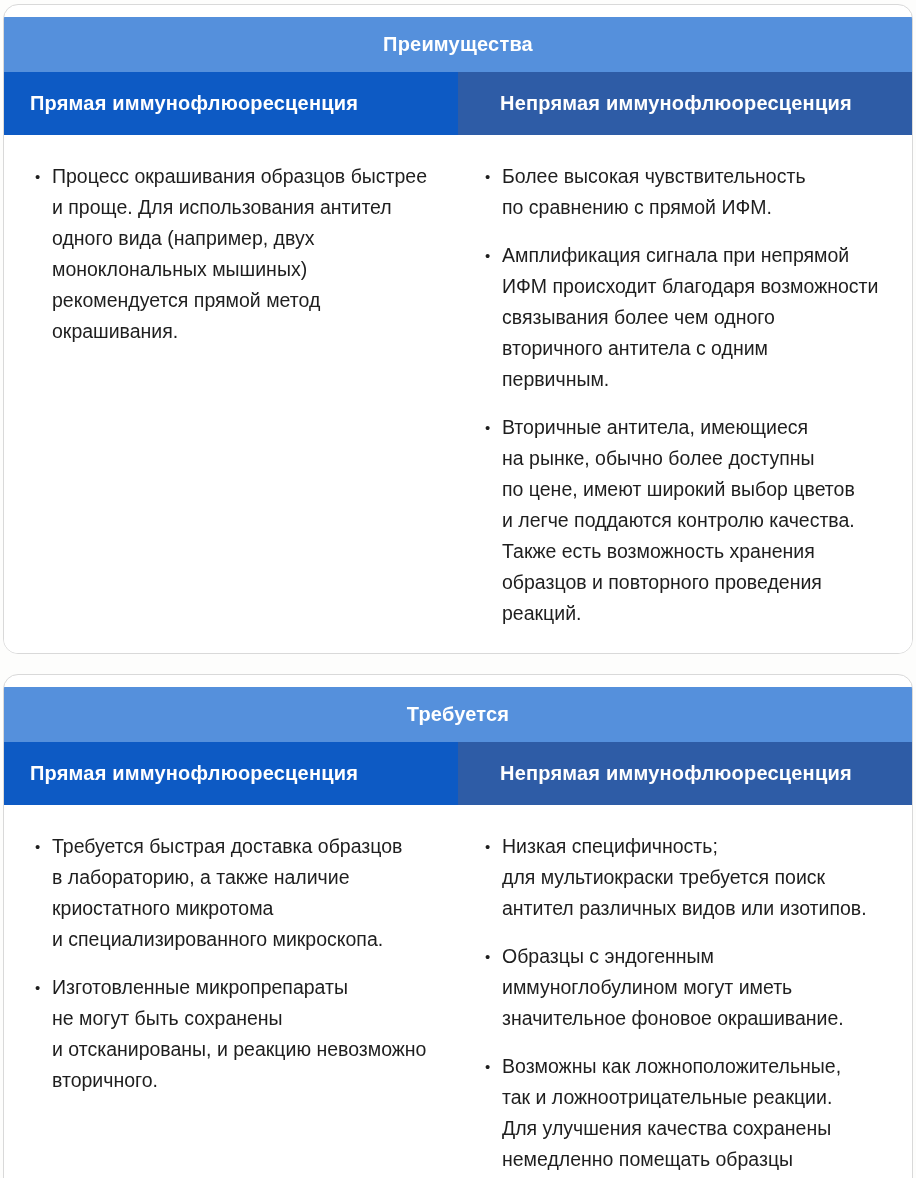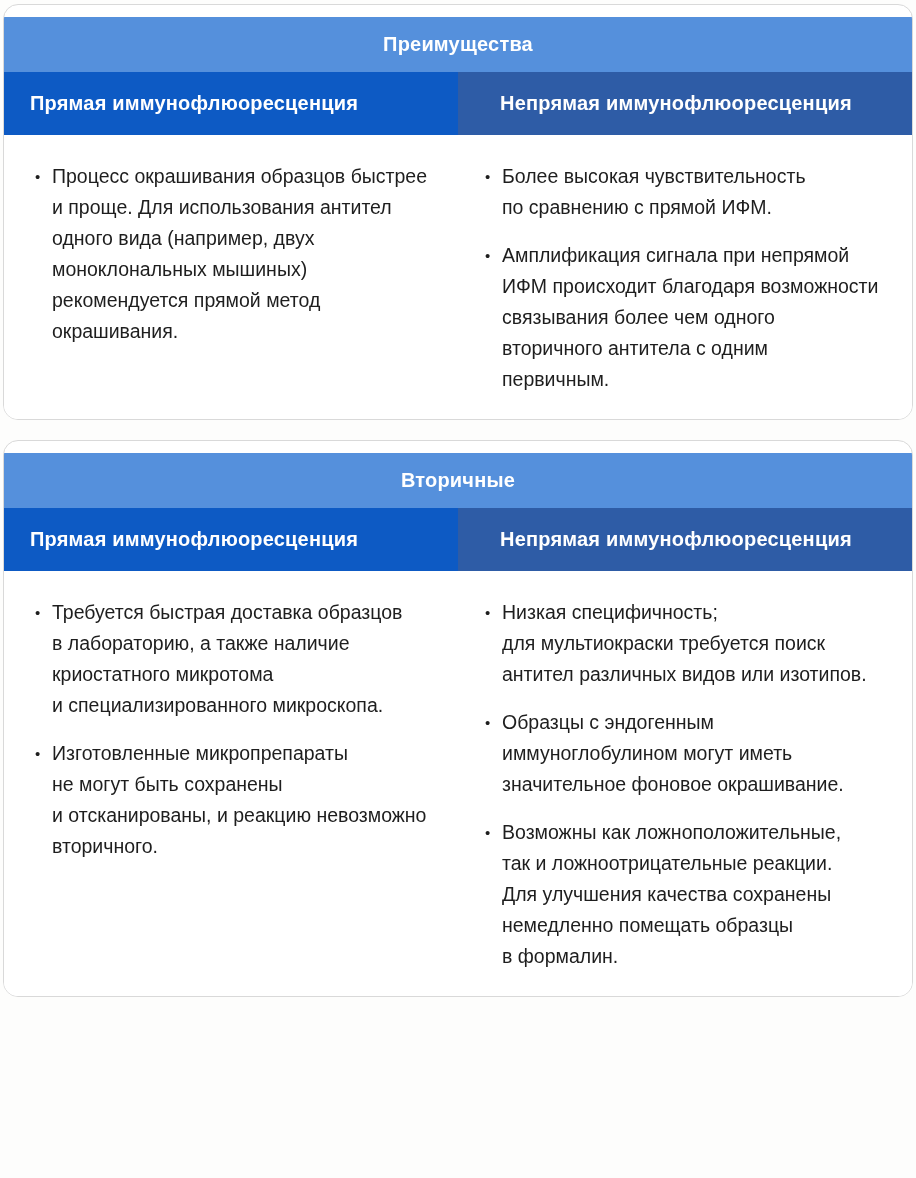--- a/index.html
+++ b/index.html
@@ -119,27 +119,34 @@
       </div>
       <div class="col right-col">
         <ul class="bullets">
             <li>Более высокая чувствительность
 по сравнению с прямой ИФМ.</li>
             <li>Амплификация сигнала при непрямой
 ИФМ происходит благодаря возможности
 связывания более чем одного
 вторичного антитела с одним
 первичным.</li>
+            <li>Вторичные антитела, имеющиеся
+на рынке, обычно более доступны
+по цене, имеют широкий выбор цветов
+и легче поддаются контролю качества.
+Также есть возможность хранения
+образцов и повторного проведения
+реакций.</li>
           </ul>
       </div>
     </div>
   </section>
 
   <section class="card">
-    <div class="card-title">Вторичные</div>
+    <div class="card-title">Требуется</div>
     <div class="col-headers">
       <div class="col-header left">Прямая иммунофлюоресценция</div>
       <div class="col-header right">Непрямая иммунофлюоресценция</div>
     </div>
     <div class="card-body">
       <div class="col left-col">
         <ul class="bullets">
             <li>Требуется быстрая доставка образцов
 в лабораторию, а также наличие
 криостатного микротома

